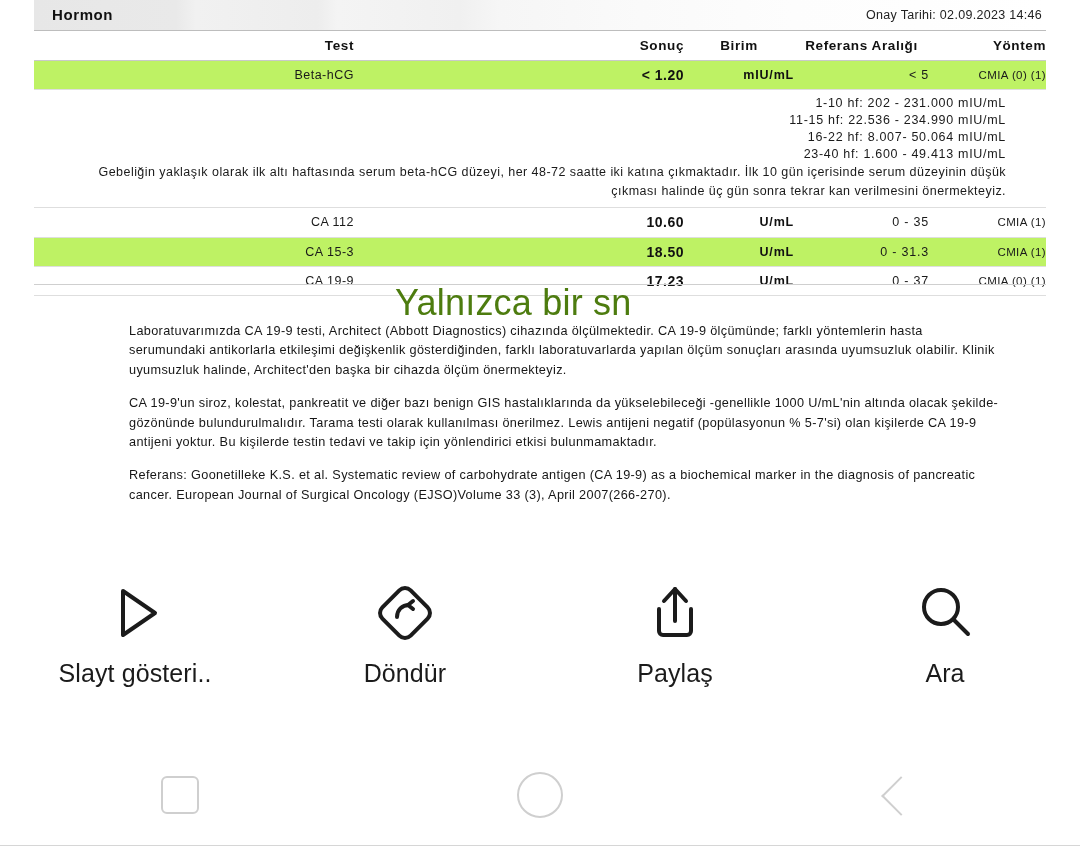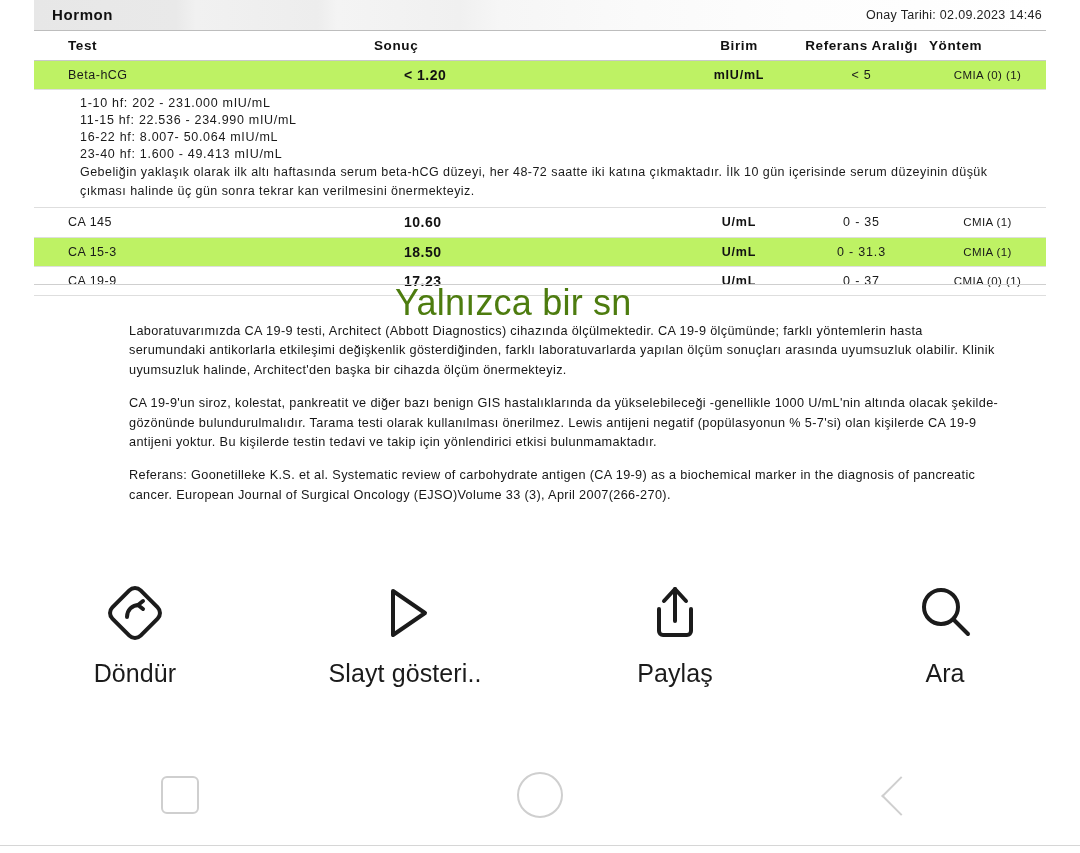--- a/index.html
+++ b/index.html
@@ -57,20 +57,21 @@
 
   
   table.lab {
     width: 1012px;
     border-collapse: collapse;
     table-layout: fixed;
   }
   table.lab th, table.lab td {
     padding: 0;
     vertical-align: middle;
+    text-align: right;
   }
   .th-row th {
     height: 29px;
     font-size: 13.5px;
     font-weight: bold;
     letter-spacing: 0.6px;
     border-bottom: 1px solid #c9c9c9;
     text-align: left;
   }
   .col-test  { width: 320px; }
@@ -301,21 +302,21 @@
               <div class="note-line">11-15 hf: 22.536 - 234.990 mIU/mL</div>
               <div class="note-line">16-22 hf: 8.007- 50.064 mIU/mL</div>
               <div class="note-line">23-40 hf: 1.600 - 49.413 mIU/mL</div>
               <div class="note-para">Gebeliğin yaklaşık olarak ilk altı haftasında serum beta-hCG düzeyi, her 48-72 saatte iki katına çıkmaktadır. İlk 10 gün içerisinde serum düzeyinin düşük çıkması halinde üç gün sonra tekrar kan verilmesini önermekteyiz.</div>
             </div>
           </div>
         </td>
       </tr>
 
       <tr class="res">
-        <td class="c-test">CA 145</td>
+        <td class="c-test">CA 112</td>
         <td class="c-sonuc">10.60</td>
         <td class="c-birim">U/mL</td>
         <td class="c-ref">0 - 35</td>
         <td class="c-yontem">CMIA (1)</td>
       </tr>
 
       <tr class="res shade">
         <td class="c-test">CA 15-3</td>
         <td class="c-sonuc">18.50</td>
         <td class="c-birim">U/mL</td>
@@ -338,43 +339,43 @@
 
   <div class="footer-text">
     <p>Laboratuvarımızda CA 19-9 testi, Architect (Abbott Diagnostics) cihazında ölçülmektedir. CA 19-9 ölçümünde; farklı yöntemlerin hasta serumundaki antikorlarla etkileşimi değişkenlik gösterdiğinden, farklı laboratuvarlarda yapılan ölçüm sonuçları arasında uyumsuzluk olabilir. Klinik uyumsuzluk halinde, Architect'den başka bir cihazda ölçüm önermekteyiz.</p>
     <p>CA 19-9'un siroz, kolestat, pankreatit ve diğer bazı benign GIS hastalıklarında da yükselebileceği -genellikle 1000 U/mL'nin altında olacak şekilde- gözönünde bulundurulmalıdır. Tarama testi olarak kullanılması önerilmez. Lewis antijeni negatif (popülasyonun % 5-7'si) olan kişilerde CA 19-9 antijeni yoktur. Bu kişilerde testin tedavi ve takip için yönlendirici etkisi bulunmamaktadır.</p>
     <p>Referans: Goonetilleke K.S. et al. Systematic review of carbohydrate antigen (CA 19-9) as a biochemical marker in the diagnosis of pancreatic cancer. European Journal of Surgical Oncology (EJSO)Volume 33 (3), April 2007(266-270).</p>
   </div>
 
   <div class="watermark">Yalnızca bir sn</div>
 
   <div class="actions">
+
+    <div class="action">
+      <div class="glyph">
+        <svg width="72" height="72" viewBox="0 0 72 72" fill="none" stroke="#1b1b1b" stroke-width="4" stroke-linejoin="round">
+          <path d="M24 14 L56 36 L24 58 Z"></path>
+        </svg>
+      </div>
+      <div class="lbl">Slayt gösteri..</div>
+    </div>
 
     <div class="action">
       <div class="glyph">
         <svg width="72" height="72" viewBox="0 0 72 72" fill="none" stroke="#1b1b1b" stroke-width="4" stroke-linecap="round" stroke-linejoin="round">
           <rect x="16" y="16" width="40" height="40" rx="8" transform="rotate(45 36 36)"></rect>
           <path d="M28 40 c0 -7 5 -12 12 -12"></path>
           <path d="M44 24 l-5 4 5 4"></path>
         </svg>
       </div>
       <div class="lbl">Döndür</div>
     </div>
 
     <div class="action">
       <div class="glyph">
-        <svg width="72" height="72" viewBox="0 0 72 72" fill="none" stroke="#1b1b1b" stroke-width="4" stroke-linejoin="round">
-          <path d="M24 14 L56 36 L24 58 Z"></path>
-        </svg>
-      </div>
-      <div class="lbl">Slayt gösteri..</div>
-    </div>
-
-    <div class="action">
-      <div class="glyph">
         <svg width="72" height="72" viewBox="0 0 72 72" fill="none" stroke="#1b1b1b" stroke-width="4" stroke-linecap="round" stroke-linejoin="round">
           <path d="M20 32 v22 a4 4 0 0 0 4 4 h24 a4 4 0 0 0 4 -4 v-22"></path>
           <path d="M36 12 v32"></path>
           <path d="M25 24 L36 12 L47 24"></path>
         </svg>
       </div>
       <div class="lbl">Paylaş</div>
     </div>
 
     <div class="action">

